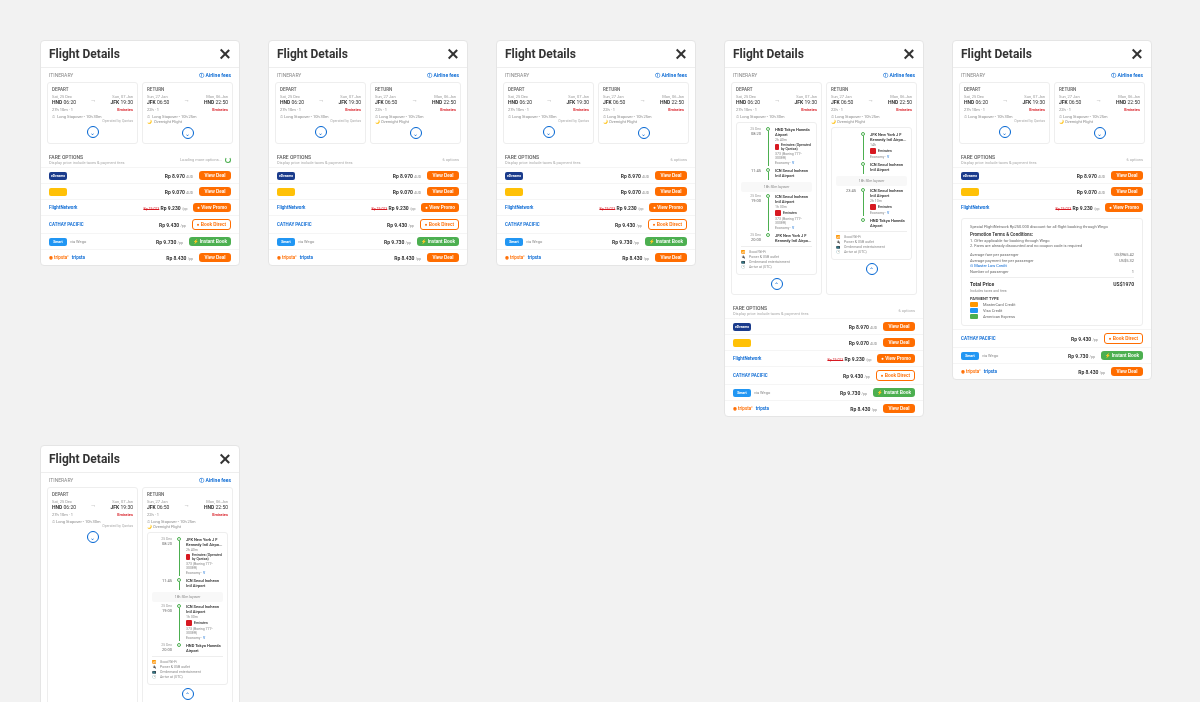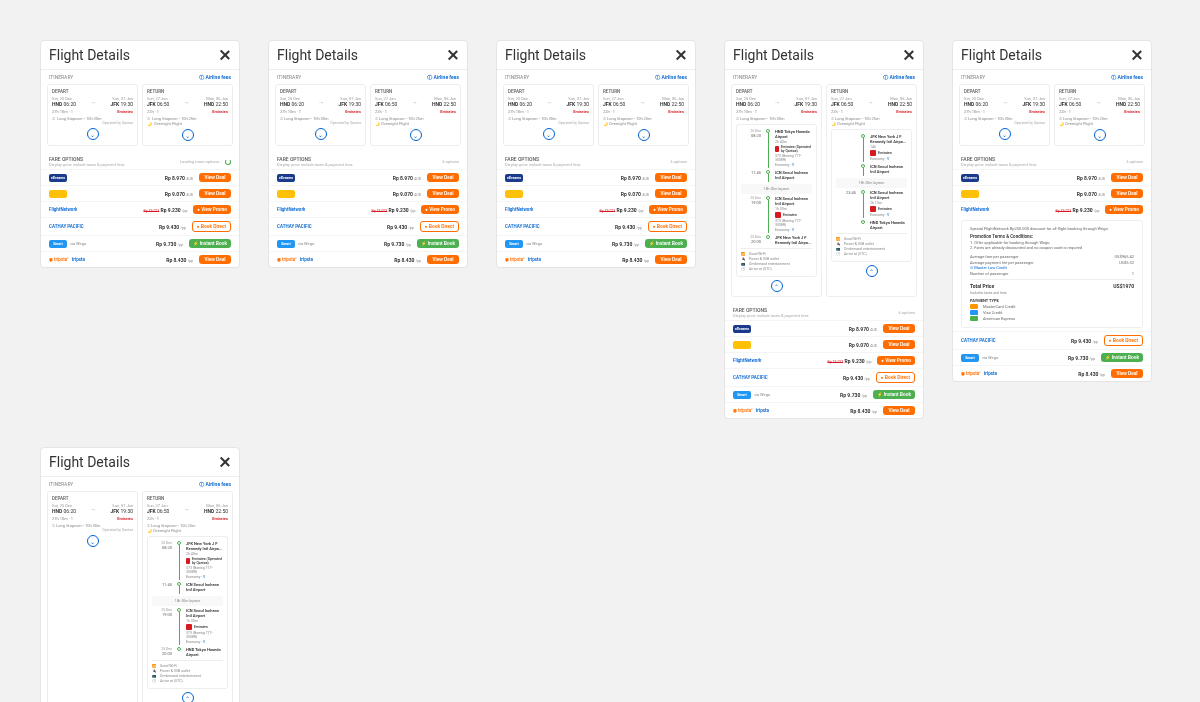--- a/index.html
+++ b/index.html
@@ -1,21 +1,21 @@
 <!DOCTYPE html>
 <html><head>
 <meta charset="utf-8">
 <style>
 * { box-sizing: border-box; margin: 0; padding: 0; }
 body { font-family: -apple-system, BlinkMacSystemFont, 'Segoe UI', Roboto, sans-serif; background: #f2f2f2; padding: 40px; font-size: 10px; }
 .grid { display: grid; grid-template-columns: repeat(5, 200px); gap: 28px; align-items: start; }
 .grid > :nth-child(6) { grid-column: 1; grid-row: 2; }
 .card { background: #fff; border: 1px solid #e5e5e5; border-radius: 4px; width: 200px; font-size: 5px; }
 .hdr { display: flex; justify-content: space-between; align-items: center; padding: 6px 8px; border-bottom: 1px solid #eee; }
-.hdr-title { font-size: 14px; font-weight: 400; color: #333; }
+.hdr-title { font-size: 12px; font-weight: 700; color: #333; }
 .close { width: 12px; height: 12px; cursor: pointer; position: relative; }
 .close::before, .close::after { content: ''; position: absolute; left: 5px; top: 0; width: 1.5px; height: 12px; background: #333; }
 .close::before { transform: rotate(45deg); }
 .close::after { transform: rotate(-45deg); }
 .sub { display: flex; justify-content: space-between; padding: 4px 8px; font-size: 5px; color: #888; }
 .airline-link { color: #0064d2; font-weight: 600; cursor: pointer; }
 .itin-row { display: flex; gap: 4px; padding: 0 6px 6px; }
 .itin-box { flex: 1; border: 1px solid #eee; border-radius: 3px; padding: 4px; position: relative; }
 .itin-label { font-size: 4.5px; font-weight: 600; color: #666; margin-bottom: 2px; }
 .itin-top { display: flex; justify-content: space-between; align-items: center; margin-bottom: 1px; }

